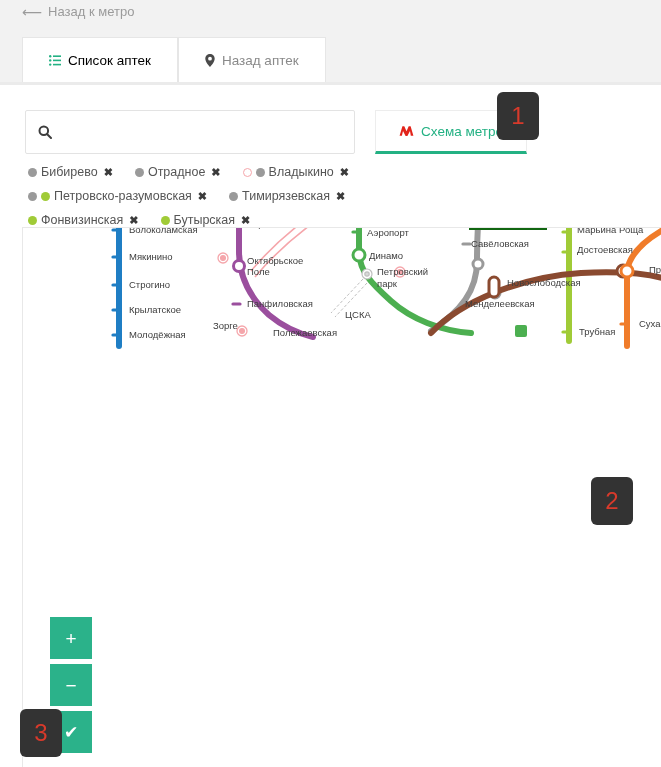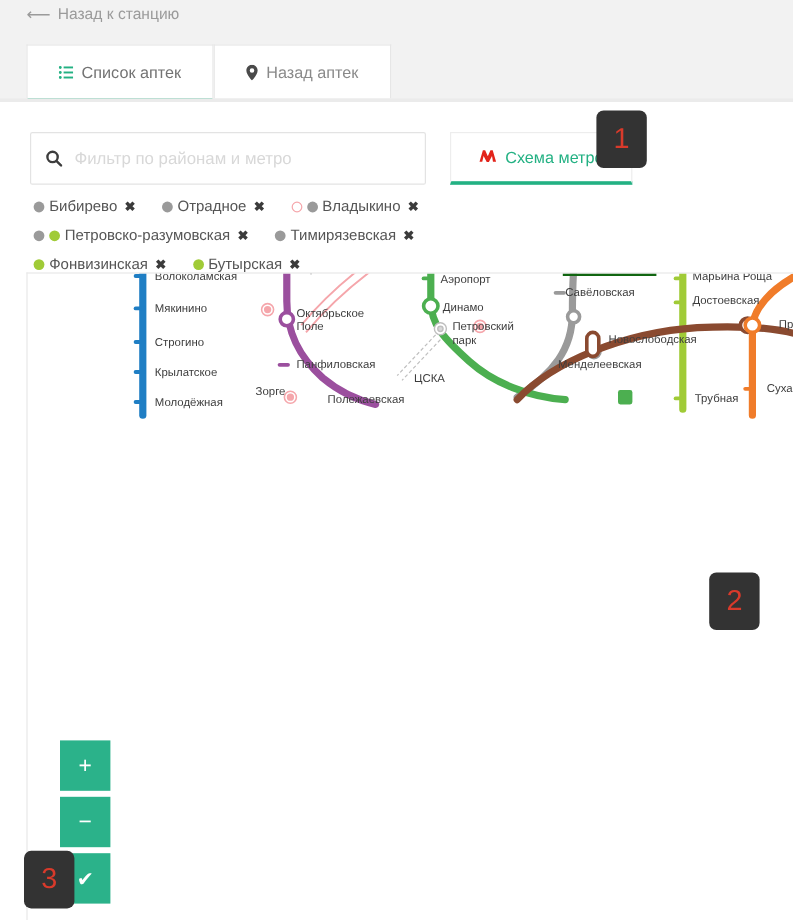--- a/index.html
+++ b/index.html
@@ -34,21 +34,21 @@
     border-bottom: none;
     height: 45px;
     display: flex; align-items: center; justify-content: center;
     gap: 7px;
     padding: 0 26px;
     font-size: 13.5px;
     color: #8a8a8a;
     cursor: pointer;
     position: relative;
   }
-  .tab.active { color: #737373; text-align: center; }
+  .tab.active { color: #000000; text-align: center; }
   .tab.active::after {
     content:""; position:absolute; left:0; right:0; bottom:-3px;
     height:3px; background:#23b183;
   }
   .tab .ticon { font-size: 12px; line-height:1; display:inline-flex; }
   .tab.active .ticon { color:#23b183; }
   .tab .ticon.pin { color:#4a4a4a; font-size:14px; }
 
   .tab-strip {
     position:absolute; left:0; right:0; top:82px; height:3px; background:#ebebeb;
@@ -135,21 +135,21 @@
 
   
   .mtxt { font-family:"Liberation Sans", sans-serif; font-size:9.5px; fill:#3d3d3d; }
   .mtxt-sel { font-family:"Liberation Sans", sans-serif; font-size:10px; fill:#ffffff; }
 </style>
 </head>
 <body>
 
 <div class="back-link">
   <span class="back-arrow">⟵</span>
-  <span>Назад к станцию</span>
+  <span>Назад к метро</span>
 </div>
 
 <div class="tabs">
   <div class="tab active">
     <span class="ticon">
       <svg width="12" height="11" viewBox="0 0 12 11">
           <g fill="#23b183">
         <circle cx="1.2" cy="1.2" r="1.2"></circle>
             <rect x="4" y="0.4" width="8" height="1.6"></rect>
         <circle cx="1.2" cy="5.4" r="1.2"></circle>
@@ -177,21 +177,20 @@
   <div class="filter-row">
     <div class="search-box">
       <span class="search-icon">
         <svg width="14" height="14" viewBox="0 0 14 14">
             <g fill="none" stroke="#3d3d3d" stroke-width="2">
           <circle cx="5.8" cy="5.8" r="4.3"></circle>
               <line x1="9.2" y1="9.2" x2="13" y2="13" stroke-linecap="round"></line>
         </g>
           </svg>
       </span>
-      <input class="search-input" type="text" placeholder="Фильтр по районам и метро" style="">
     </div>
 
     <div class="metro-btn">
       <span class="m-logo">
         <svg width="15" height="12" viewBox="0 0 15 12">
             <path fill="#e2231a" d="M0.6 10.8L3.4 1.2h1.9l2.2 5.1 2.2-5.1h1.9l2.8 9.6h-2.6L11 6.1 8.4 11h-1.8L4 6.1 2.9 10.8z"></path>
           </svg>
       </span>
       <span>Схема метро</span>
     </div>

